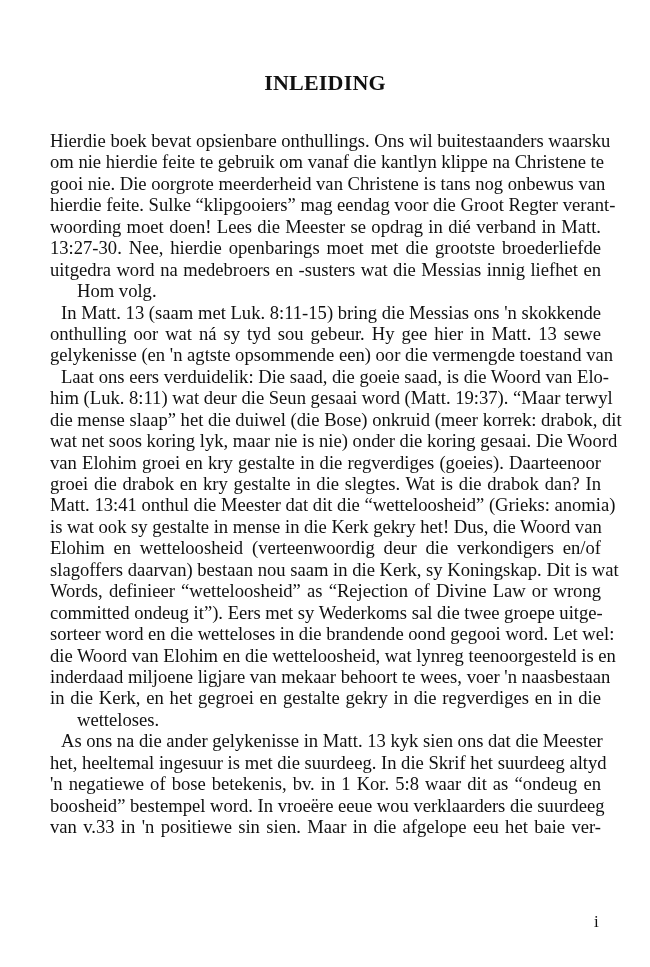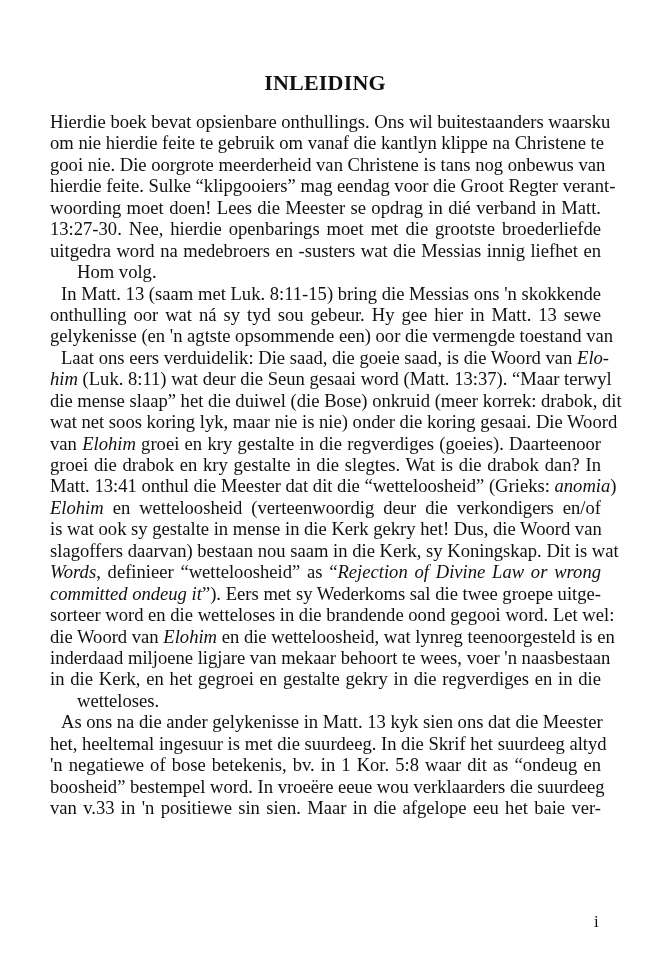--- a/index.html
+++ b/index.html
@@ -1,53 +1,53 @@
 <!DOCTYPE html>
 <html><head>
 <meta charset="utf-8">
 <style>
   html, body { margin: 0; padding: 0; background: #ffffff; }
   body { width: 650px; height: 967px; position: relative; overflow: hidden;
          font-family: "Liberation Serif", "DejaVu Serif", serif; color: #111; }
   .heading { position: absolute; top: 70px; left: 0; width: 650px; text-align: center;
              font-weight: bold; font-size: 22px; letter-spacing: 0.2px; }
-  .body { position: absolute; top: 111px; left: 50px; width: 551px; font-size: 18.6px; }
+  .body { position: absolute; top: 130px; left: 50px; width: 551px; font-size: 18.6px; }
   .line { height: 21.45px; line-height: 21.45px; white-space: nowrap; text-align: justify;
           text-align-last: justify; overflow: visible; }
   .line.last { text-align-last: left; margin-left: 27px; }
   .line.indent { padding-left: 11px; }
-  .line span.i { font-style: italic; }
+  .line span.i { }
   .pageno { position: absolute; top: 912px; left: 594px; font-size: 17px; }
 </style>
 </head>
 <body>
 
 <div class="heading">INLEIDING</div>
 
 <div class="body" id="body">
     <div class="line"><span>Hierdie boek bevat opsienbare onthullings. Ons wil buitestaanders waarsku</span></div>
     <div class="line"><span>om nie hierdie feite te gebruik om vanaf die kantlyn klippe na Christene te</span></div>
     <div class="line"><span>gooi nie. Die oorgrote meerderheid van Christene is tans nog onbewus van</span></div>
     <div class="line"><span>hierdie feite. Sulke “klipgooiers” mag eendag voor die Groot Regter verant-</span></div>
     <div class="line"><span>woording moet doen! Lees die Meester se opdrag in dié verband in Matt.</span></div>
     <div class="line"><span>13:27-30. Nee, hierdie openbarings moet met die grootste broederliefde</span></div>
     <div class="line"><span>uitgedra word na medebroers en -susters wat die Messias innig liefhet en</span></div>
     <div class="line last"><span>Hom volg.</span></div>
     <div class="line indent"><span>In Matt. 13 (saam met Luk. 8:11-15) bring die Messias ons 'n skokkende</span></div>
     <div class="line"><span>onthulling oor wat ná sy tyd sou gebeur. Hy gee hier in Matt. 13 sewe</span></div>
     <div class="line"><span>gelykenisse (en 'n agtste opsommende een) oor die vermengde toestand van</span></div>
     <div class="line indent"><span>Laat ons eers verduidelik: Die saad, die goeie saad, is die Woord van </span><span class="i">Elo-</span></div>
-    <div class="line"><span class="i">him</span><span> (Luk. 8:11) wat deur die Seun gesaai word (Matt. 13:37). “Maar terwyl</span></div>
+    <div class="line"><span class="i">him</span><span> (Luk. 8:11) wat deur die Seun gesaai word (Matt. 19:37). “Maar terwyl</span></div>
     <div class="line"><span>die mense slaap” het die duiwel (die Bose) onkruid (meer korrek: drabok, dit</span></div>
     <div class="line"><span>wat net soos koring lyk, maar nie is nie) onder die koring gesaai. Die Woord</span></div>
     <div class="line"><span>van </span><span class="i">Elohim</span><span> groei en kry gestalte in die regverdiges (goeies). Daarteenoor</span></div>
     <div class="line"><span>groei die drabok en kry gestalte in die slegtes. Wat is die drabok dan? In</span></div>
     <div class="line"><span>Matt. 13:41 onthul die Meester dat dit die “wetteloosheid” (Grieks: </span><span class="i">anomia</span><span>)</span></div>
+    <div class="line"><span>is wat ook sy gestalte in mense in die Kerk gekry het! Dus, die Woord van</span></div>
     <div class="line"><span class="i">Elohim</span><span> en wetteloosheid (verteenwoordig deur die verkondigers en/of</span></div>
-    <div class="line"><span>is wat ook sy gestalte in mense in die Kerk gekry het! Dus, die Woord van</span></div>
     <div class="line"><span>slagoffers daarvan) bestaan nou saam in die Kerk, sy Koningskap. Dit is wat</span></div>
     <div class="line"><span class="i">Words,</span><span> definieer “wetteloosheid” as “</span><span class="i">Rejection of Divine Law or wrong</span></div>
     <div class="line"><span class="i">committed ondeug it</span><span>”). Eers met sy Wederkoms sal die twee groepe uitge-</span></div>
     <div class="line"><span>sorteer word en die wetteloses in die brandende oond gegooi word. Let wel:</span></div>
     <div class="line"><span>die Woord van </span><span class="i">Elohim</span><span> en die wetteloosheid, wat lynreg teenoorgesteld is en</span></div>
     <div class="line"><span>inderdaad miljoene ligjare van mekaar behoort te wees, voer 'n naasbestaan</span></div>
     <div class="line"><span>in die Kerk, en het gegroei en gestalte gekry in die regverdiges en in die</span></div>
     <div class="line last"><span>wetteloses.</span></div>
     <div class="line indent"><span>As ons na die ander gelykenisse in Matt. 13 kyk sien ons dat die Meester</span></div>
     <div class="line"><span>het, heeltemal ingesuur is met die suurdeeg. In die Skrif het suurdeeg altyd</span></div>

